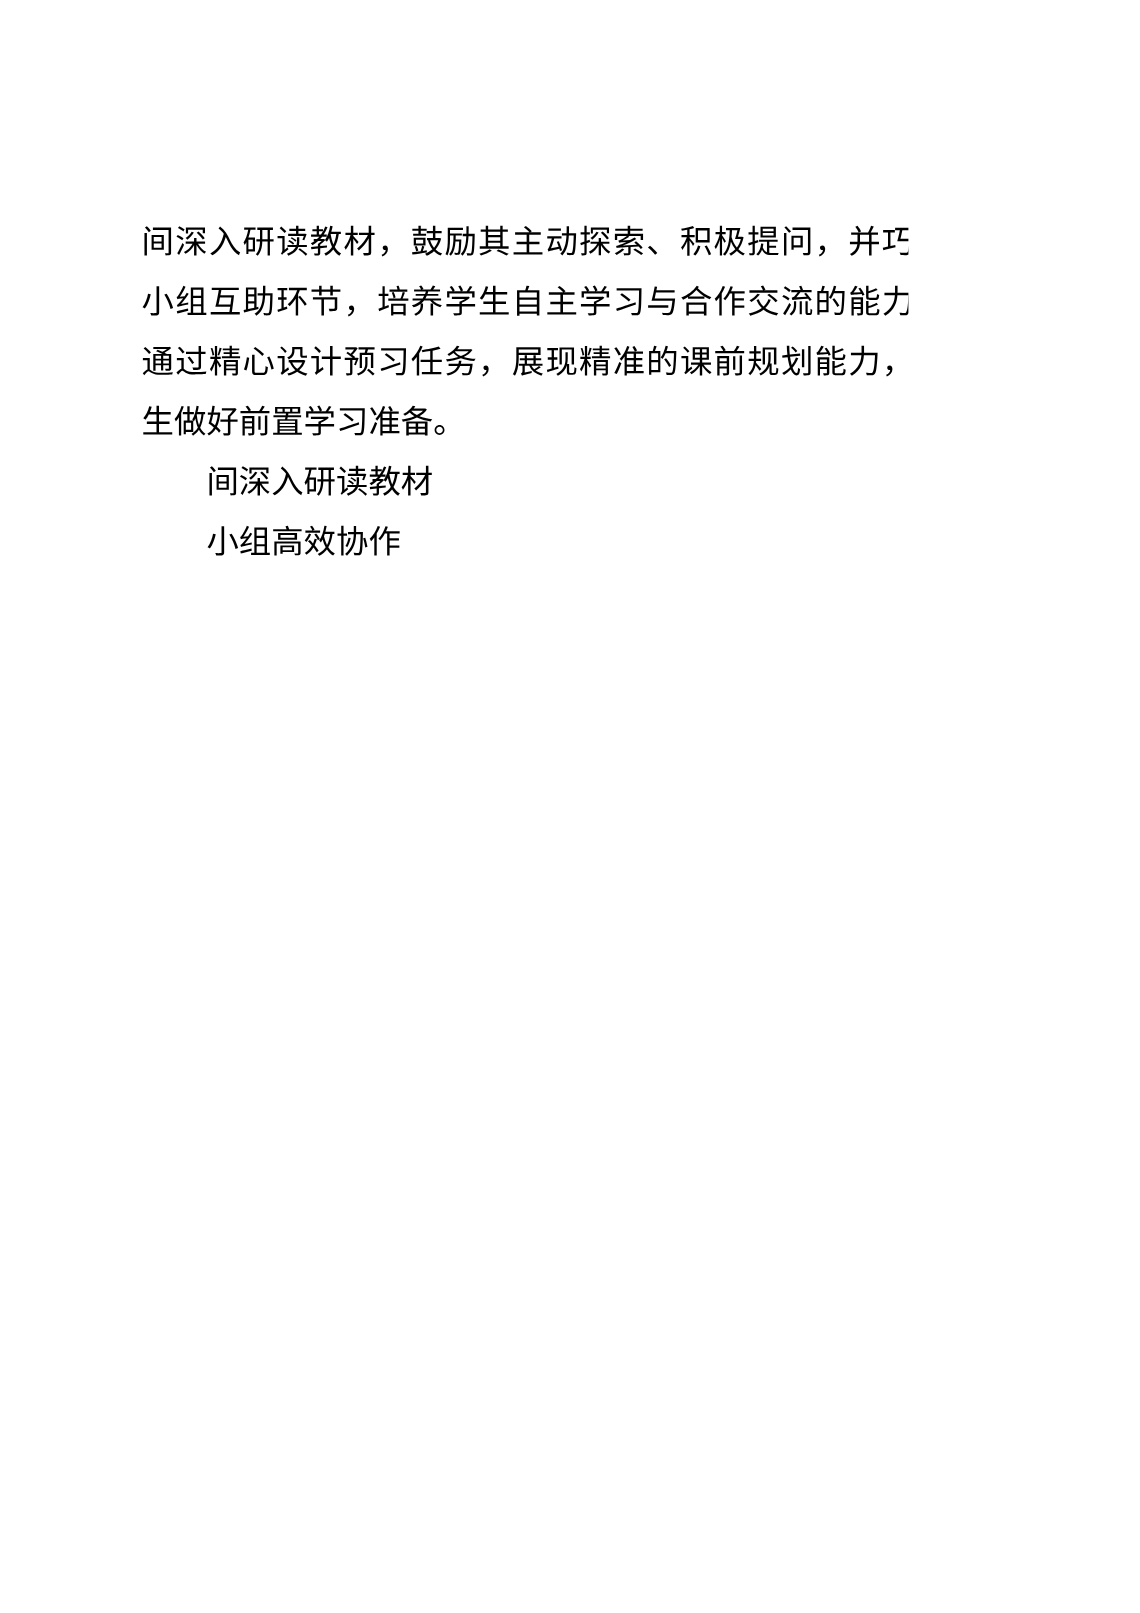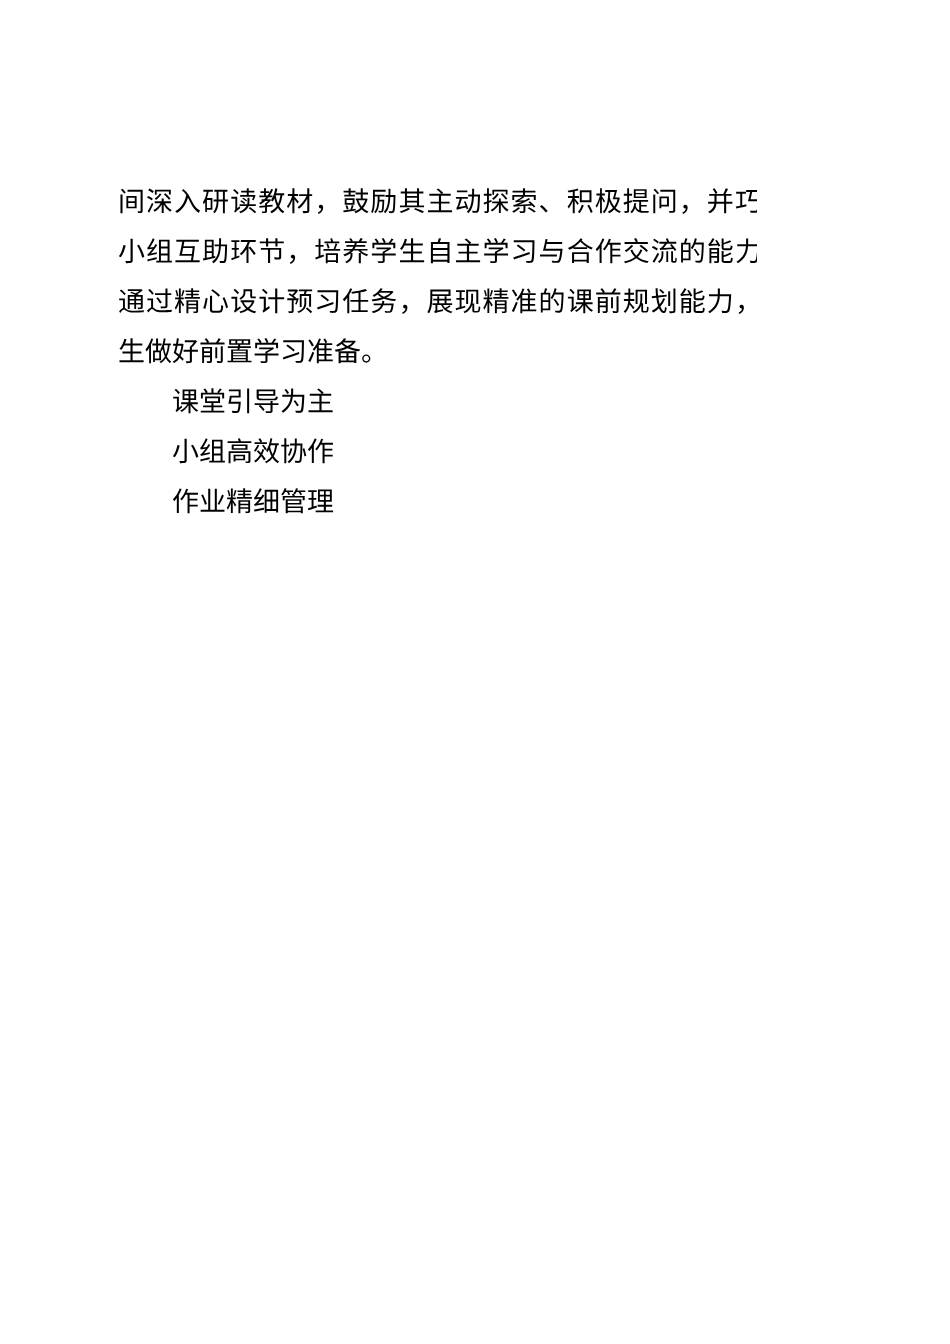--- a/index.html
+++ b/index.html
@@ -34,17 +34,16 @@
   .text-block p.indent {
     text-indent: 2em;
   }
 </style>
 </head>
 <body>
 
 <div class="page" style="background: rgb(255, 255, 255);">
   <div class="text-block" id="text-block" style="color: rgb(0, 0, 0);">
       <p>间深入研读教材，鼓励其主动探索、积极提问，并巧妙嵌入小组互助环节，培养学生自主学习与合作交流的能力。教师通过精心设计预习任务，展现精准的课前规划能力，引导学生做好前置学习准备。</p>
-      <p class="indent">课堂引导为主</p>
+      <p class="indent">间深入研读教材</p>
       <p class="indent">小组高效协作</p>
-      <p class="indent">作业精细管理</p>
     </div>
 </div>
 
 </body></html>

